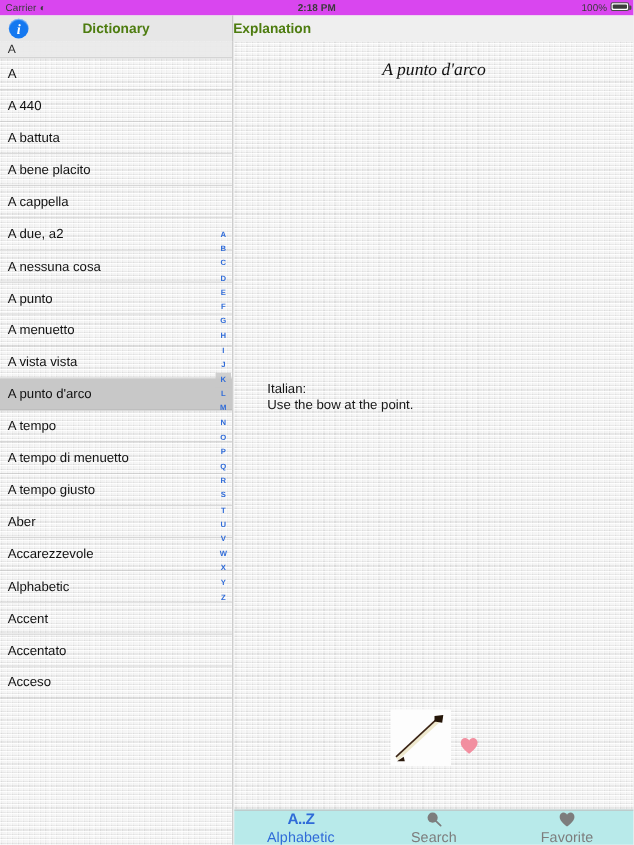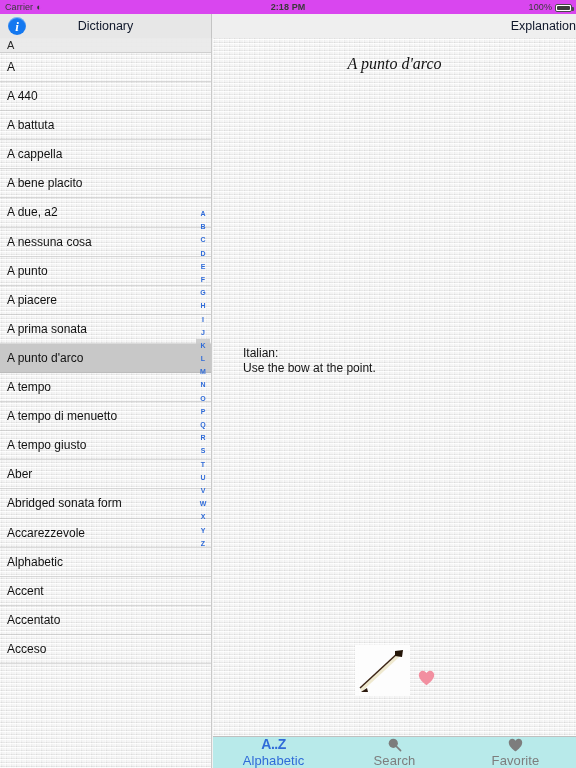--- a/index.html
+++ b/index.html
@@ -23,44 +23,44 @@
   #app { position:relative; width:576px; height:768px; }
 
   
   .status-bar {
     position:absolute; top:0; left:0; width:576px; height:14px;
     background:#d946ef;
     font-size:9px; color:#3a3a3a; letter-spacing:.1px;
   }
   .sb-left { position:absolute; left:5px; top:2px; display:flex; align-items:center; gap:3px; }
   .sb-center { position:absolute; left:0; right:0; top:2px; text-align:center; font-weight:bold; font-size:9px; }
-  .sb-right { position:absolute; right:4px; top:2px; display:flex; align-items:flex-end; gap:3px; }
+  .sb-right { position:absolute; right:4px; top:2px; display:flex; align-items:flex-start; gap:3px; }
   .wifi-glyph { font-size:9px; line-height:9px; display:inline-block; }
   .batt {
     display:inline-block; width:17px; height:8px; border:1px solid #4a4a4a;
     border-radius:2px; position:relative; background:#fff;
   }
   .batt::before{ content:""; position:absolute; left:1px; top:1px; bottom:1px; width:13px; background:#3c3c3c; border-radius:1px; }
   .batt::after{ content:""; position:absolute; right:-3px; top:2px; width:2px; height:4px; background:#4a4a4a; border-radius:0 1px 1px 0; }
 
   
   .nav-bar {
     position:absolute; top:14px; left:0; width:576px; height:24px;
     display:flex;
   }
   .nav-left {
     width:212px; height:24px; background:#e7e7e7;
     border-right:1px solid #c4c4c4;
     display:flex; align-items:center; position:relative;
   }
   .nav-right {
     flex:1; height:24px; background:#efefef;
-    display:flex; align-items:center; justify-content:flex-end;
-  }
-  .nav-title { font-size:12.5px; font-weight:normal; color:#0f172a; }
+    display:flex; align-items:center; justify-content:flex-start;
+  }
+  .nav-title { font-size:12.5px; font-weight:bold; color:#4d7c0f; }
   .nav-left .nav-title { margin:0 auto; }
   .info-btn {
     position:absolute; left:8px; top:3px;
     width:18px; height:18px; border-radius:50%;
     background:#1478f0;
     display:flex; align-items:center; justify-content:center;
     box-shadow:inset 0 1px 1px rgba(255,255,255,.5);
   }
   .info-btn span {
     color:#fff; font-family:"Liberation Serif", serif;
@@ -177,33 +177,32 @@
       <div class="nav-title">Explanation</div>
     </div>
   </div>
 
   <div class="dict-pane texture">
     <div class="sec-header">A</div>
     <div id="rows">
         <div class="row">A</div>
         <div class="row">A 440</div>
         <div class="row">A battuta</div>
+        <div class="row">A bene placito</div>
         <div class="row">A cappella</div>
-        <div class="row">A bene placito</div>
         <div class="row">A due, a2</div>
         <div class="row">A nessuna cosa</div>
         <div class="row">A punto</div>
-        <div class="row">A piacere</div>
-        <div class="row">A prima sonata</div>
+        <div class="row">A menuetto</div>
+        <div class="row">A vista vista</div>
         <div class="row selected">A punto d'arco</div>
         <div class="row">A tempo</div>
         <div class="row">A tempo di menuetto</div>
         <div class="row">A tempo giusto</div>
         <div class="row">Aber</div>
-        <div class="row">Abridged sonata form</div>
         <div class="row">Accarezzevole</div>
         <div class="row">Alphabetic</div>
         <div class="row">Accent</div>
         <div class="row">Accentato</div>
         <div class="row">Acceso</div>
       </div>
   </div>
 
   <div class="index-bar" id="indexbar">
       <div class="ix">A</div>

